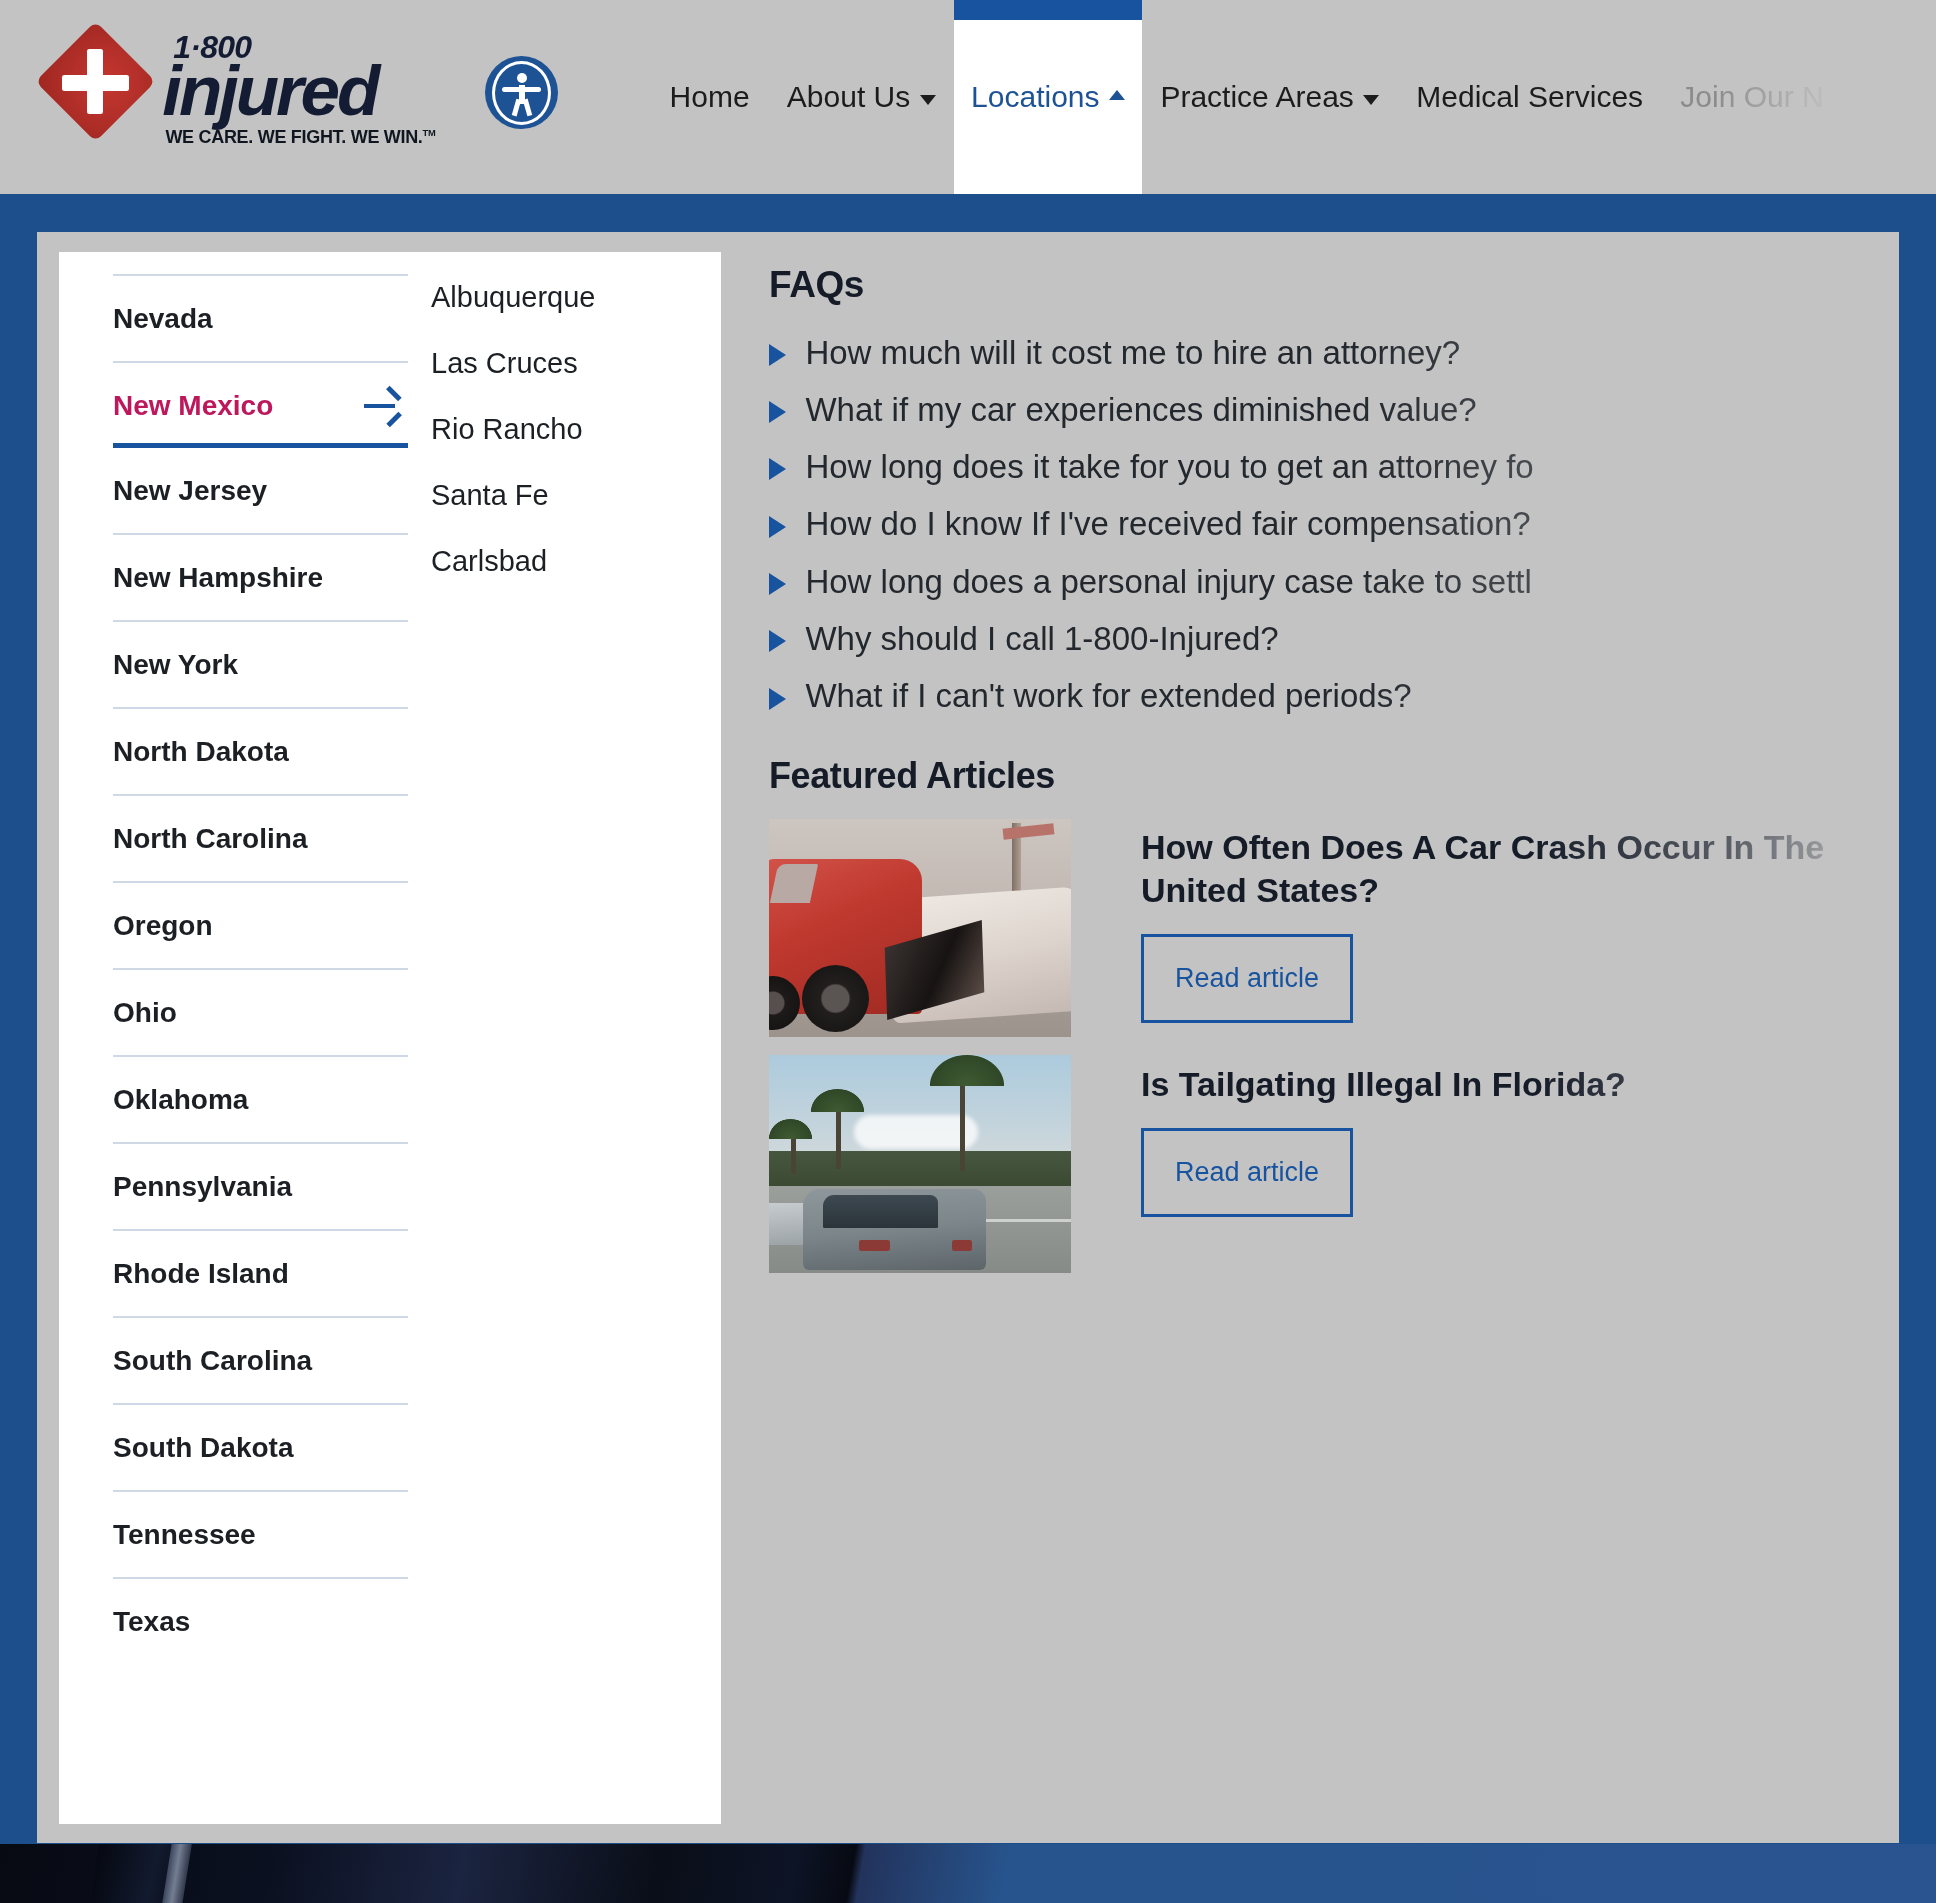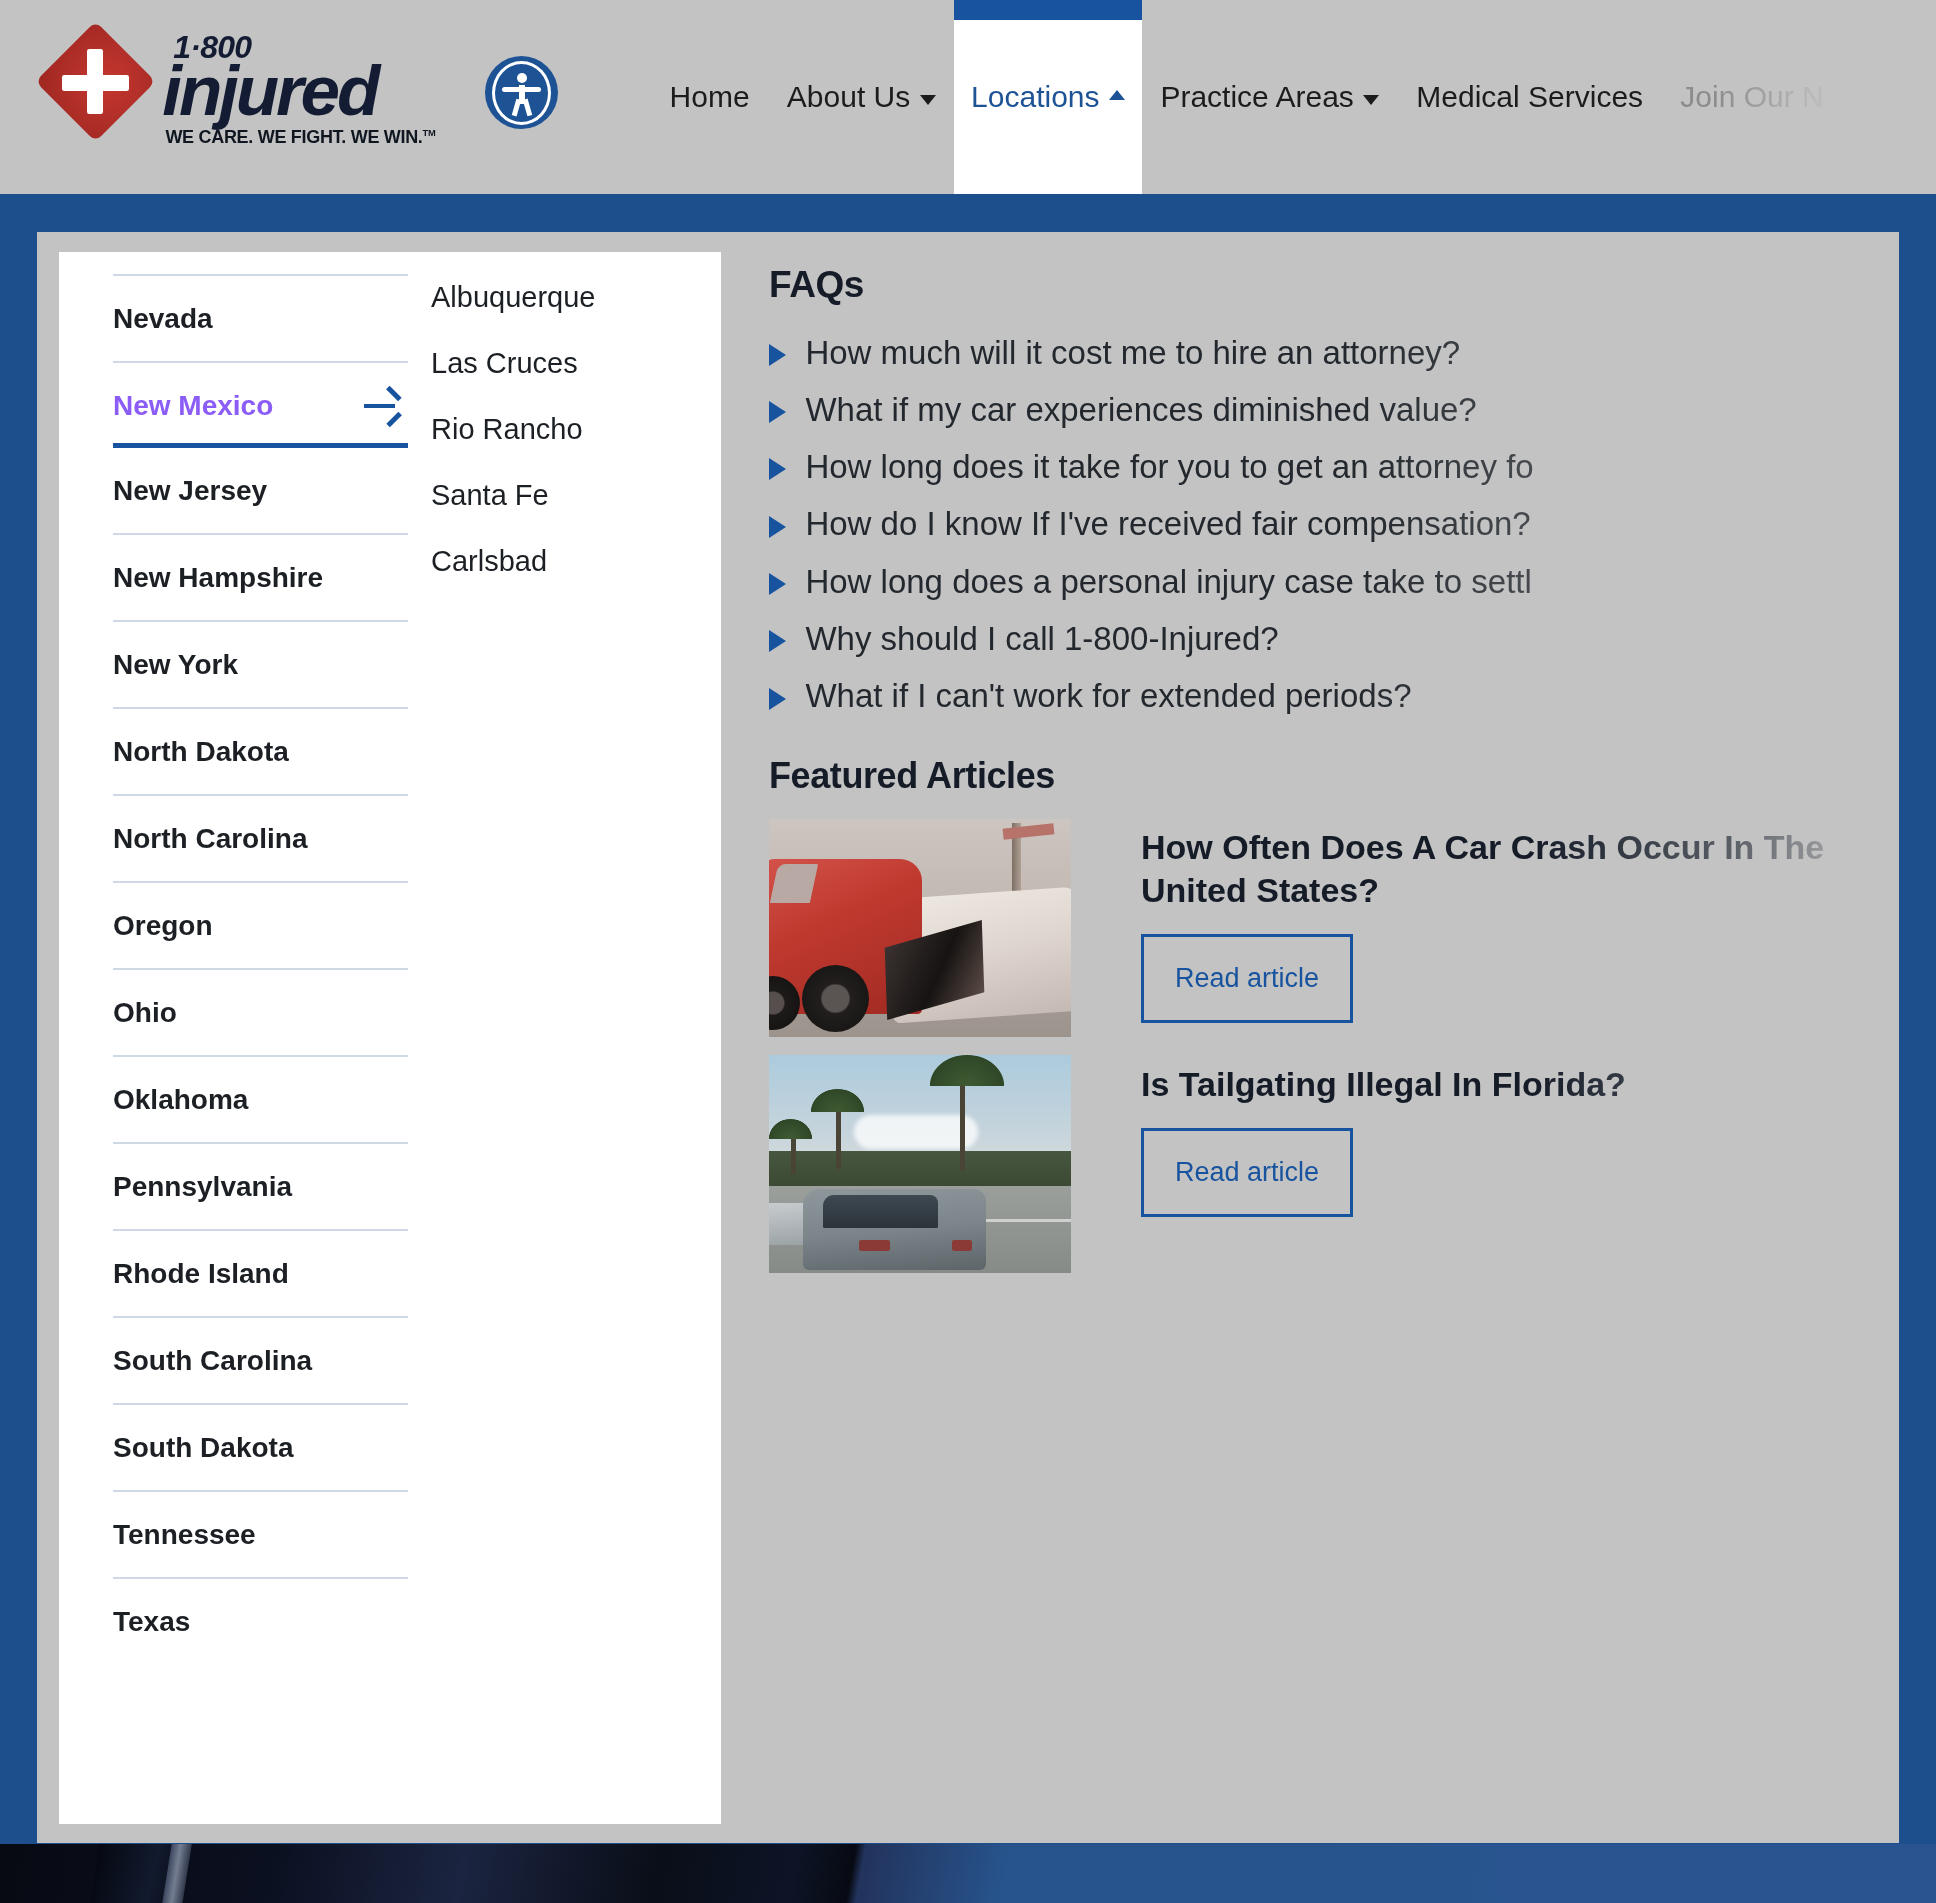--- a/index.html
+++ b/index.html
@@ -273,21 +273,21 @@
     color: #1c2025;
     padding: 29px 0 28px 0;
     border-top: 2.3px solid #cfd9e6;
     display: flex;
     align-items: center;
     justify-content: space-between;
     line-height: 1;
   }
   .state-item:first-child { border-top: 2.3px solid #cfd9e6; }
   .state-item.active {
-    color: #8b5cf6;
+    color: #be185d;
     border-bottom: 5.4px solid #17539e;
     padding-bottom: 23px;
   }
   .state-item.active + .state-item { border-top: none; }
   .arrow-right {
     position: relative;
     width: 36px; height: 23px;
     flex: none;
     margin-right: 7.7px;
   }

